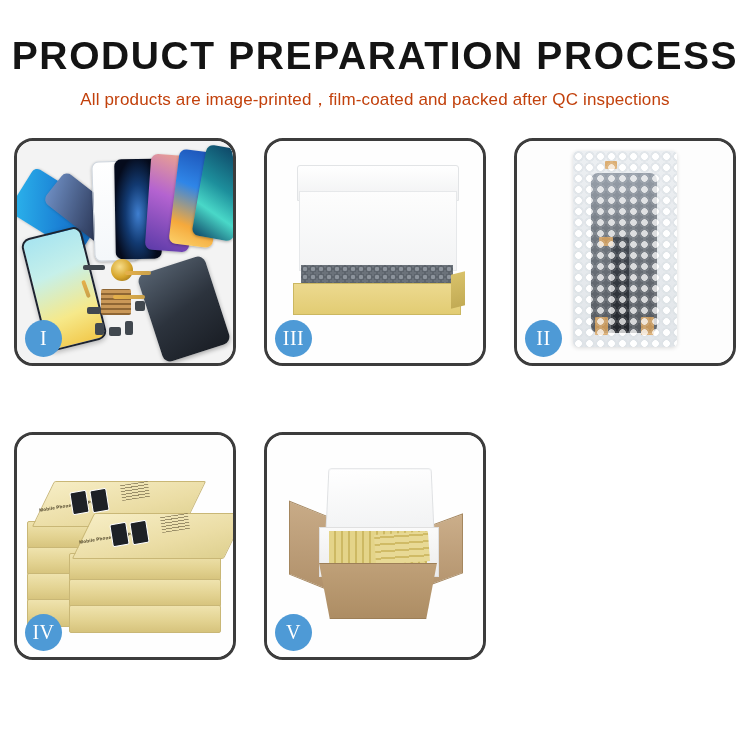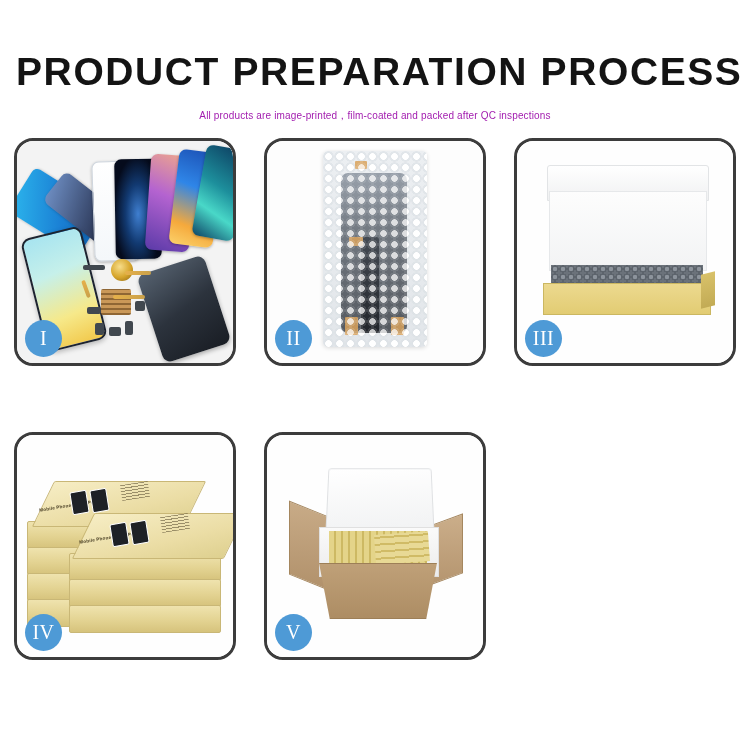--- a/index.html
+++ b/index.html
@@ -23,28 +23,28 @@
     text-align: center;
     box-sizing: border-box;
   }
   .page-title {
     font-family: "Liberation Sans", sans-serif;
     font-size: 39px;
     font-weight: 700;
     letter-spacing: 1.6px;
     color: #141414;
     line-height: 1.05;
-    margin: 16px;
+    margin: 0;
     white-space: nowrap;
   }
   .page-subtitle {
     font-family: "Liberation Sans", sans-serif;
-    font-size: 10px;
+    font-size: 17px;
     font-weight: 400;
-    color: #a21caf;
+    color: #c2410c;
     margin: 11px 0 0 0;
     letter-spacing: 0.15px;
     white-space: nowrap;
   }
 
   
   .grid {
     position: absolute;
     left: 14px;
     top: 138px;
@@ -431,48 +431,48 @@
       <div class="sm-part" style="left:108px;top:180px;width:8px;height:14px;"></div>
       <div class="sm-part" style="left:70px;top:166px;width:14px;height:7px;"></div>
       <div class="sm-part" style="left:118px;top:160px;width:10px;height:10px;"></div>
       <div class="flex-cable" style="left:108px;top:130px;width:26px;"></div>
       <div class="flex-cable" style="left:96px;top:154px;width:32px;"></div>
       <div class="flex-cable" style="left:60px;top:146px;width:18px;transform:rotate(70deg);"></div>
     </div>
     <div class="badge">I</div>
   </div>
 
+  <div class="panel p3">
+    <div class="photo">
+      <div class="box3">
+        <div class="box3-lidback"></div>
+        <div class="box3-foam"></div>
+        <div class="box3-bubble"></div>
+        <div class="box3-front"></div>
+        <div class="box3-side"></div>
+      </div>
+    </div>
+    <div class="badge">III</div>
+  </div>
+
   <div class="panel p2">
     <div class="photo">
       <div class="bubble-pack">
         <div class="inner-part"></div>
         <div class="inner-flex"></div>
         <div class="tape" style="left:32px;top:10px;width:12px;height:8px;"></div>
         <div class="tape" style="left:26px;top:86px;width:14px;height:9px;"></div>
         <div class="tape" style="left:22px;top:166px;width:13px;height:18px;"></div>
         <div class="tape" style="left:68px;top:166px;width:13px;height:18px;"></div>
         <div class="bubble-overlay"></div>
       </div>
     </div>
     <div class="badge">II</div>
   </div>
 
-  <div class="panel p3">
-    <div class="photo">
-      <div class="box3">
-        <div class="box3-lidback"></div>
-        <div class="box3-foam"></div>
-        <div class="box3-bubble"></div>
-        <div class="box3-front"></div>
-        <div class="box3-side"></div>
-      </div>
-    </div>
-    <div class="badge">III</div>
-  </div>
-
   <div class="panel p4">
     <div class="photo">
       <div class="stack">
         <div class="sbox" style="left:2px;  top:64px;"></div>
         <div class="sbox" style="left:2px;  top:90px;"></div>
         <div class="sbox" style="left:2px;  top:116px;"></div>
         <div class="sbox" style="left:2px;  top:142px;"></div>
         <div class="sbox" style="left:44px; top:96px;"></div>
         <div class="sbox" style="left:44px; top:122px;"></div>
         <div class="sbox" style="left:44px; top:148px;"></div>

